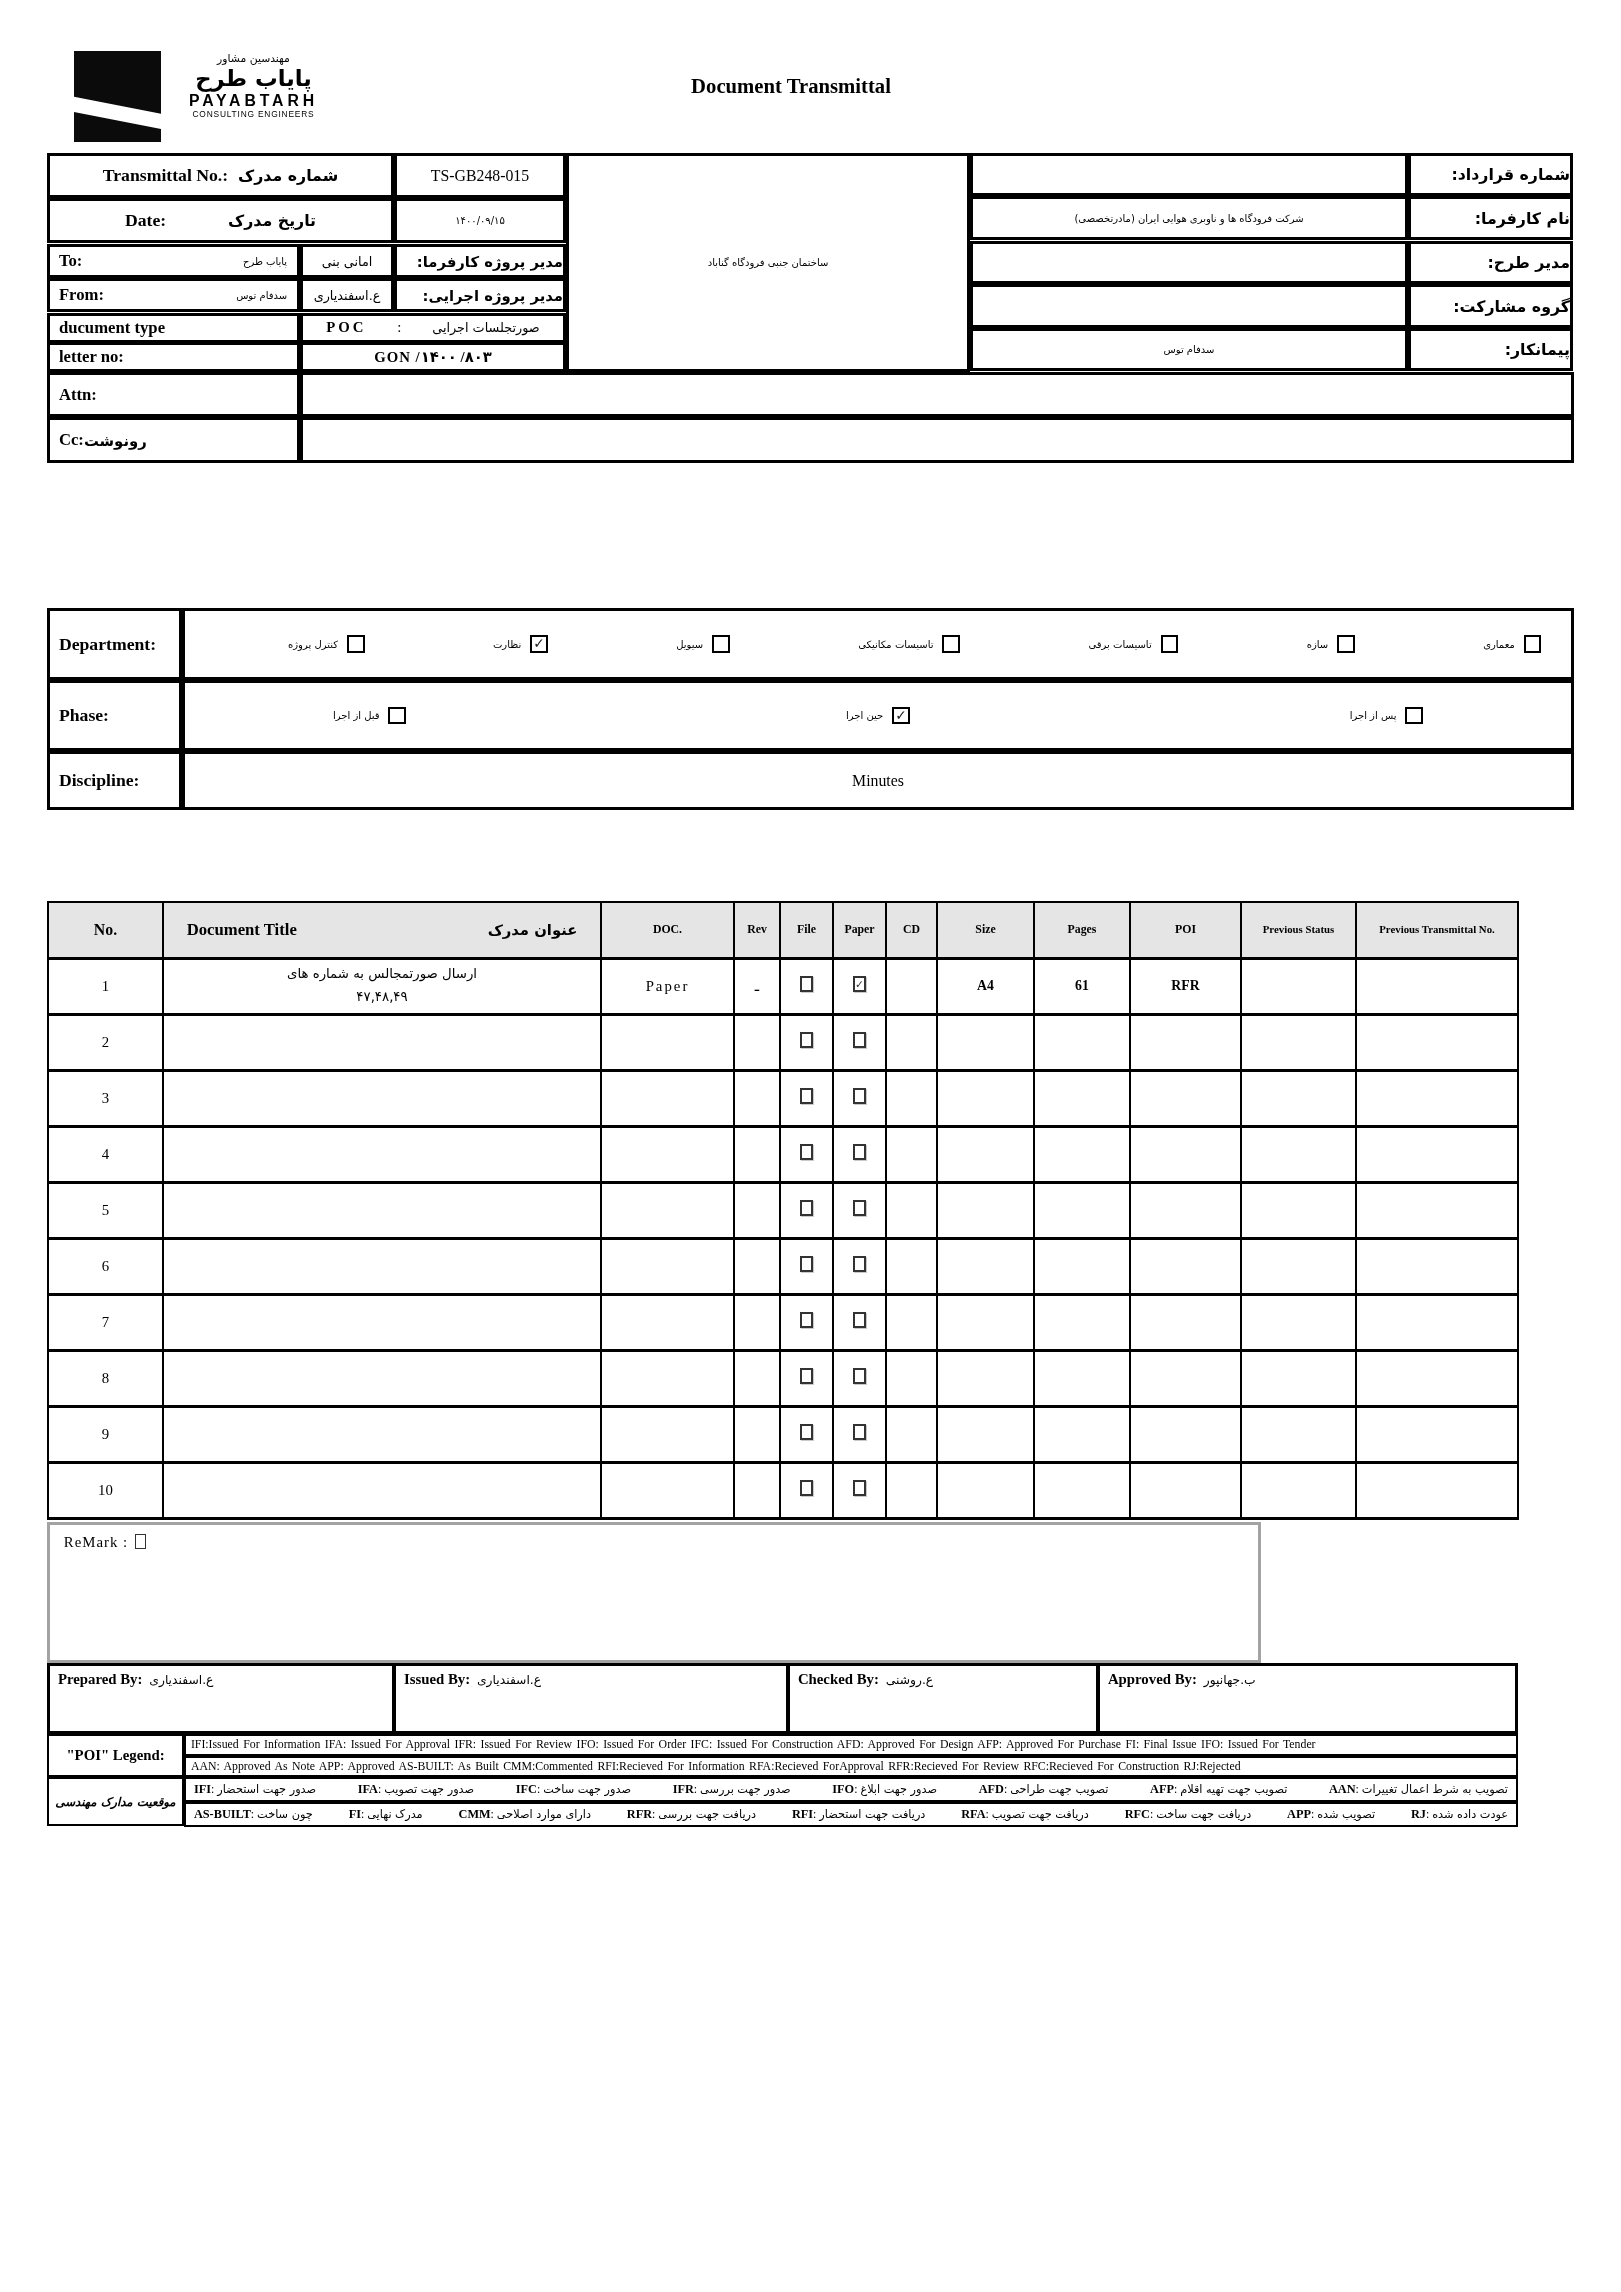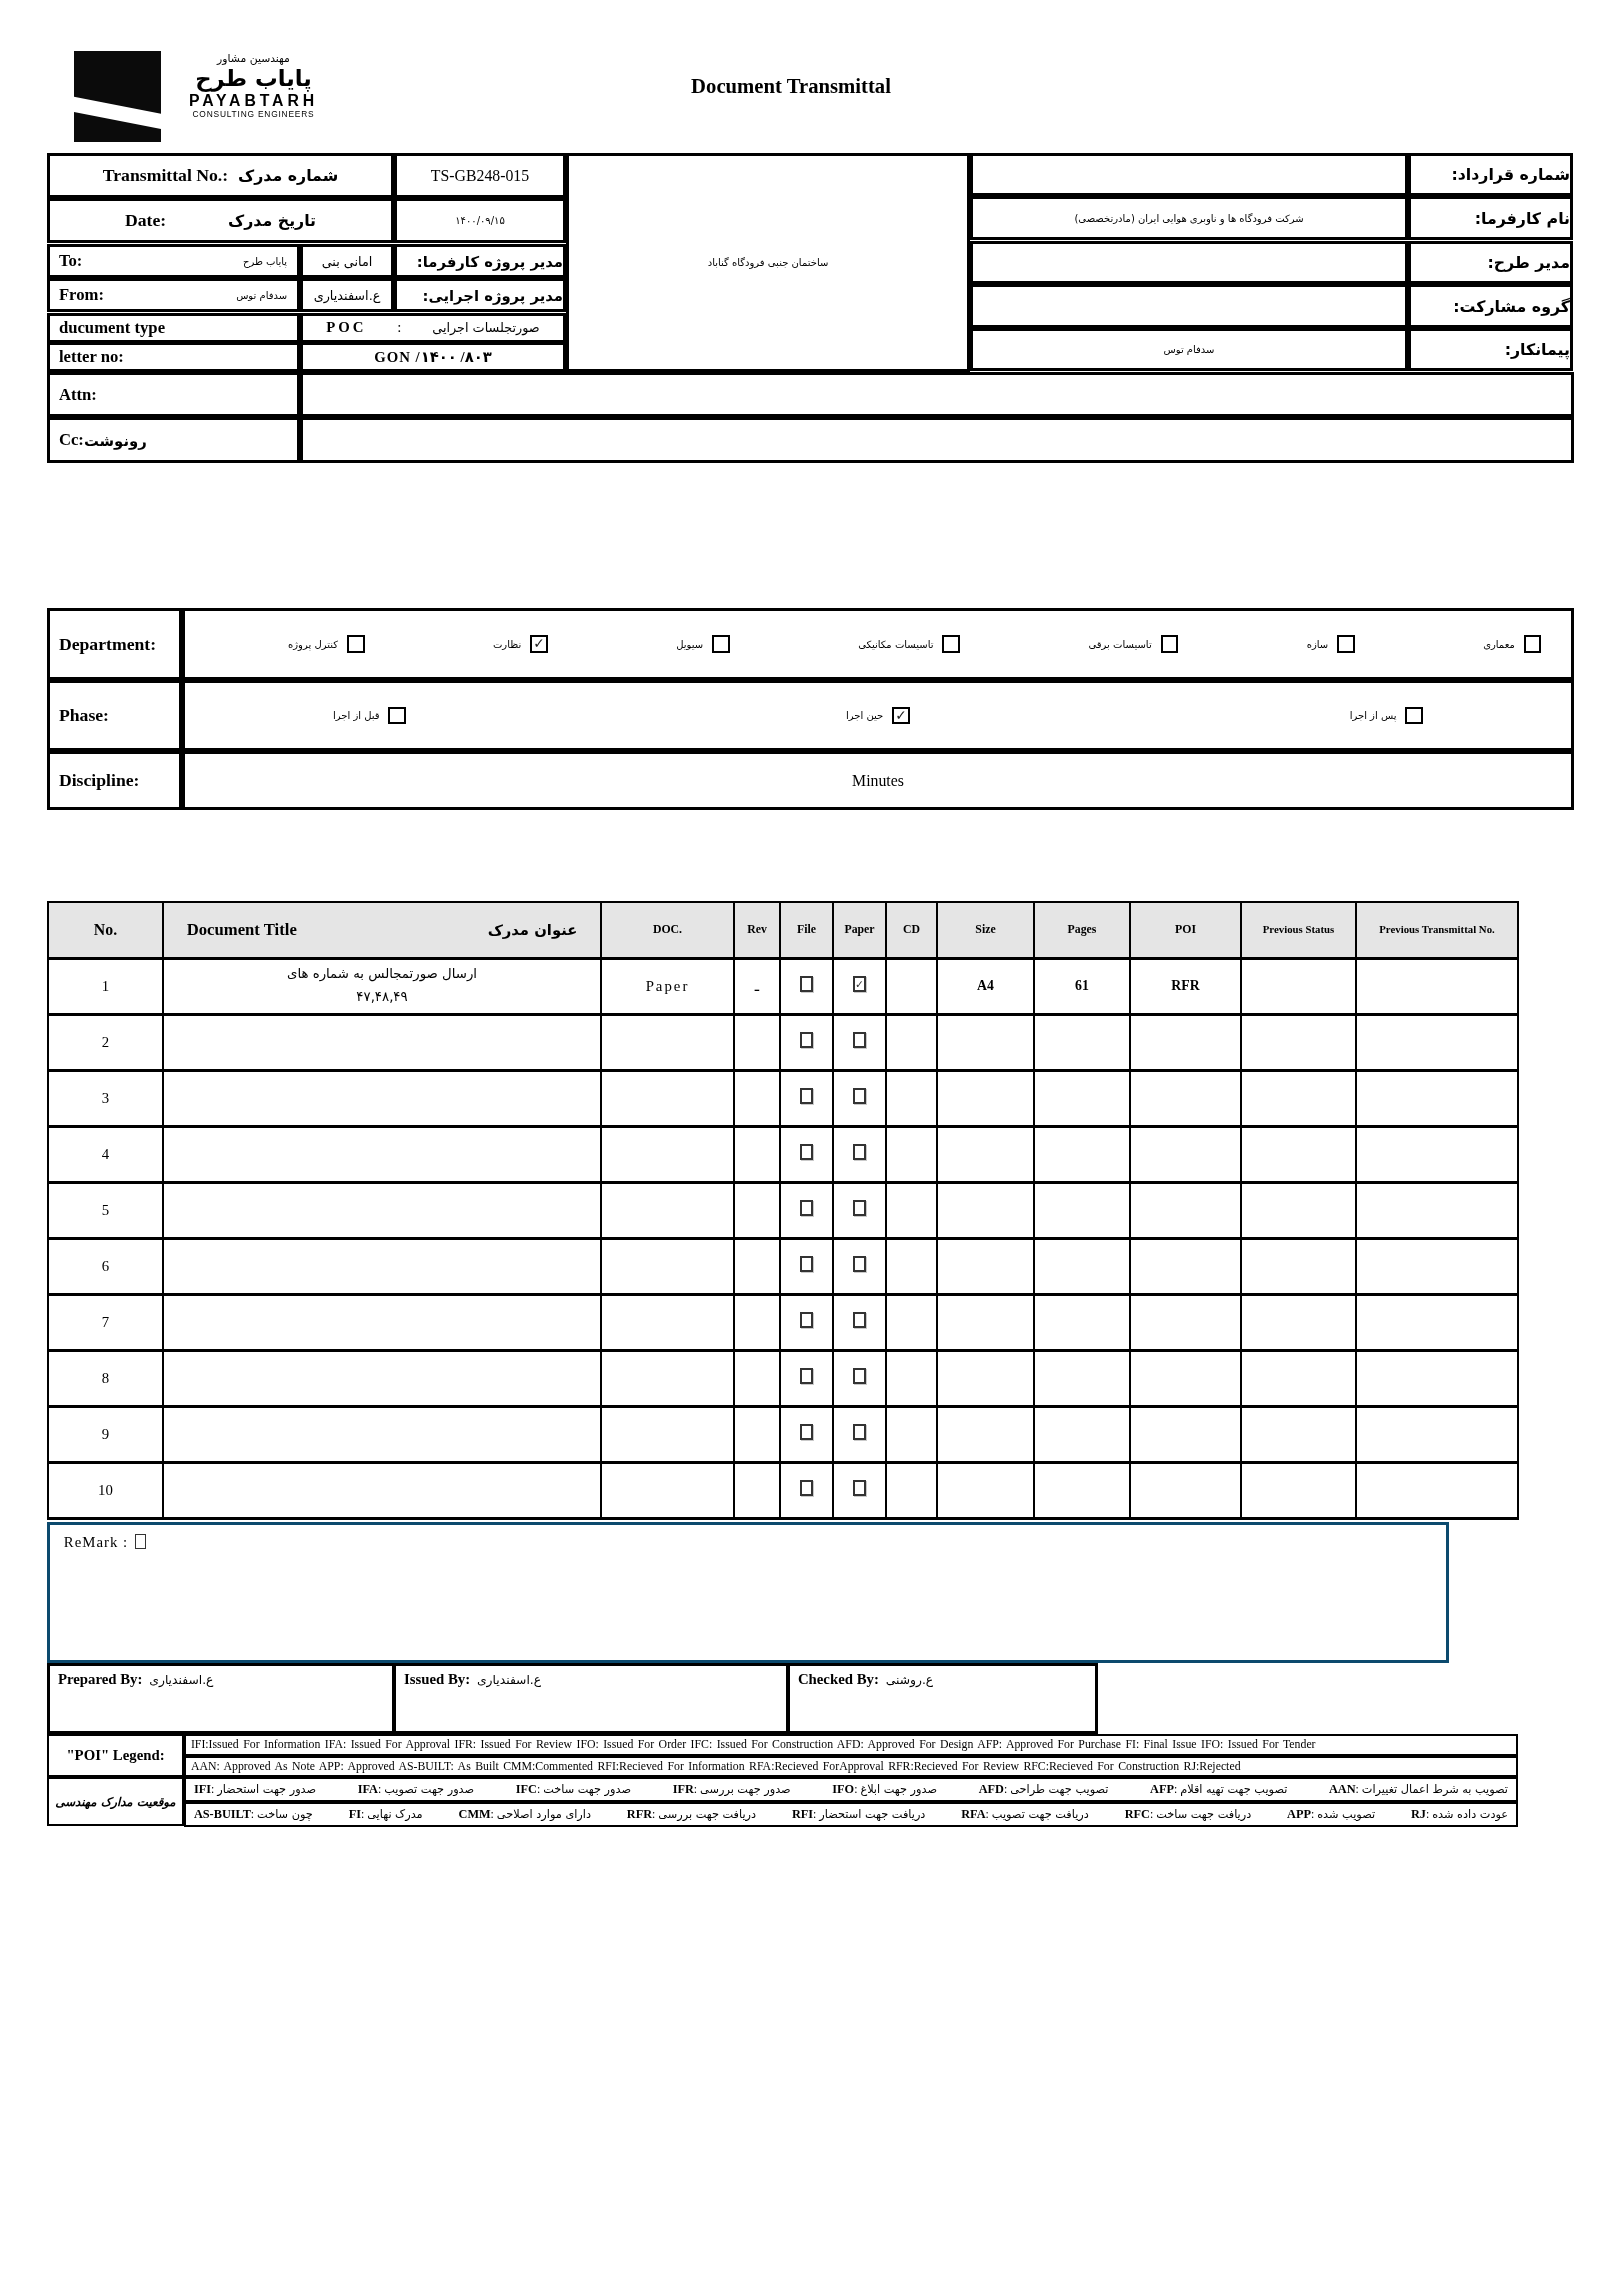--- a/index.html
+++ b/index.html
@@ -66,21 +66,21 @@
   td.c-title{font-family:"DejaVu Sans",sans-serif;font-size:13.3px;line-height:1.7;}
   td.c-doc{font-size:14.8px;letter-spacing:2px;}
   td.c-rev{font-size:14.8px;}
   td.c-b{font-size:13.8px;font-weight:bold;}
   .cb2{display:inline-block;width:13.8px;height:16.7px;border:2px solid #333;background:#fff;
        position:relative;box-sizing:border-box;box-shadow:1px 1px 0 #c9c9c9;}
   .cb2.checked::after{content:"✓";position:absolute;left:0;top:1px;width:100%;height:100%;
        font-size:10.8px;line-height:12.8px;text-align:center;color:#333;font-family:"DejaVu Sans",sans-serif;}
 
   
-  .remark{position:absolute;left:47px;top:1522px;width:1402px;height:141px;border:3px solid #0c4a6e;
+  .remark{position:absolute;left:47px;top:1522px;width:1214px;height:141px;border:3px solid #a3a3a3;
           box-sizing:border-box;padding:8.9px 0 0 13.8px;font-size:14.8px;letter-spacing:1px;}
   .mini-box{display:inline-block;width:8.9px;height:12.8px;border:1.5px solid #333;vertical-align:-2px;margin-left:6.9px;}
 
   
   .sigs{position:absolute;left:47px;top:1663px;width:1471px;height:71px;display:flex;}
   .sig{box-sizing:border-box;border:3px solid #000;border-left-width:2px;border-right-width:2px;
        padding:4.9px 7.9px;display:flex;align-items:flex-start;gap:6.9px;background:#fff;}
   .sig:first-child{border-left-width:3px;} .sig:last-child{border-right-width:3px;}
   .sig .s-lab{font-size:14.8px;font-weight:bold;white-space:nowrap;}
   .sig .s-val{font-size:12.3px;font-family:"DejaVu Sans",sans-serif;padding-top:2px;}
@@ -422,20 +422,24 @@
         <span class="s-val">ع.اسفندیاری</span>
       </div>
       <div class="sig" style="width: 394px;">
         <span class="s-lab">Issued By:</span>
         <span class="s-val">ع.اسفندیاری</span>
       </div>
       <div class="sig" style="width: 310px;">
         <span class="s-lab">Checked By:</span>
         <span class="s-val">ع.روشنی</span>
       </div>
+      <div class="sig" style="width: 420px;">
+        <span class="s-lab">Approved By:</span>
+        <span class="s-val">ب.جهانپور</span>
+      </div>
     </div>
 
   <div class="legend">
     <div class="lg-cell jc fs15 bold" style="left:0;top:0;width:137px;height:43px;">"POI" Legend:</div>
     <div class="lg-cell lg-en" style="left:137px;top:0;width:1334px;height:21.7px;">IFI:Issued For Information  IFA: Issued For Approval  IFR: Issued For Review   IFO: Issued For Order  IFC: Issued For Construction AFD: Approved For Design AFP: Approved For Purchase  FI: Final Issue  IFO: Issued For Tender</div>
     <div class="lg-cell lg-en" style="left:137px;top:21.7px;width:1334px;height:21.7px;">AAN: Approved As Note  APP: Approved  AS-BUILT: As Built CMM:Commented  RFI:Recieved For Information   RFA:Recieved ForApproval   RFR:Recieved For Review  RFC:Recieved For Construction  RJ:Rejected</div>
     <div class="lg-cell jc fa12 bold rtl" style="left:0;top:43px;width:137px;height:49px;font-style:italic;">موقعیت مدارک مهندسی</div>
     <div class="lg-cell lg-fa" style="left:137px;top:43px;width:1334px;height:24.6px;" id="fa-line1">
         <span class="litem"><b>IFI</b>: <span class="fa-lb rtl">صدور جهت استحضار</span></span>
         <span class="litem"><b>IFA</b>: <span class="fa-lb rtl">صدور جهت تصویب</span></span>

